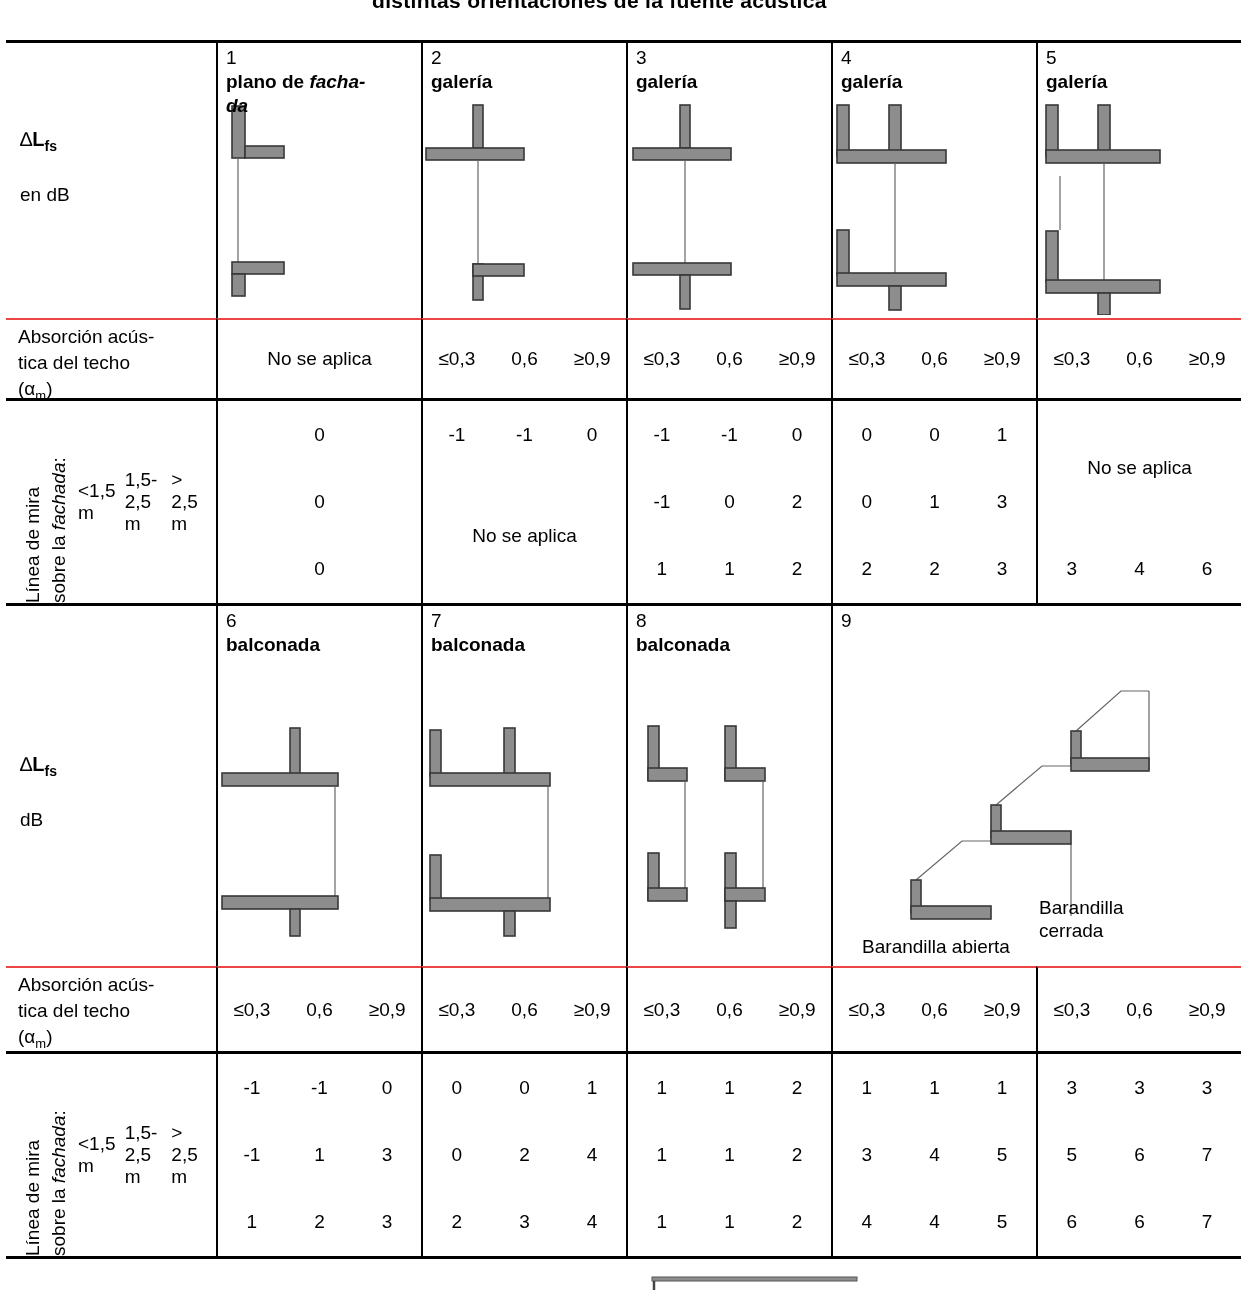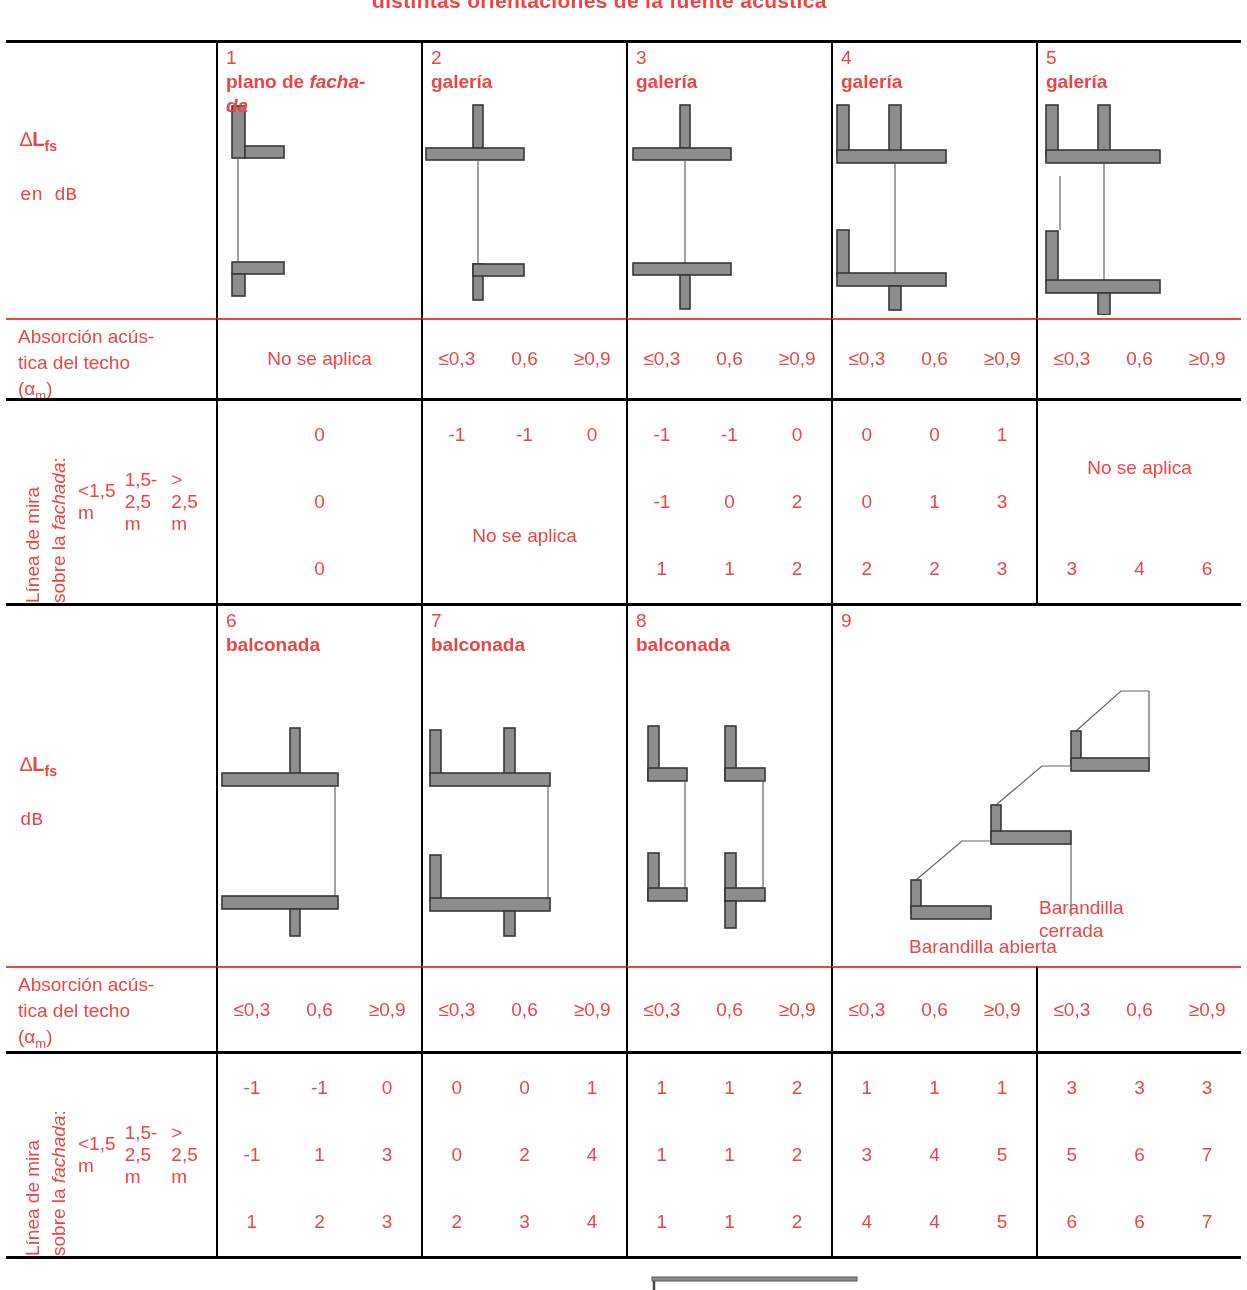--- a/index.html
+++ b/index.html
@@ -1,17 +1,17 @@
 <!DOCTYPE html>
 <html><head>
 <meta charset="utf-8">
 <style>
   html,body{margin:0;padding:0;background:#fff;}
   .page{position:relative;width:1247px;height:1290px;background:#fff;overflow:hidden;
-        font-family:"Liberation Sans",sans-serif;color:#ef4444;}
+        font-family:"Liberation Sans",sans-serif;color:#000000;}
 
   
   .title-clip{position:absolute;top:0;left:0;width:1247px;height:15px;overflow:hidden;}
   .title{position:absolute;top:-11px;left:372px;font-size:21px;font-weight:700;letter-spacing:.3px;white-space:nowrap;}
 
   .tbl{position:absolute;top:40px;left:6px;width:1235px;}
   .sec{display:grid;grid-template-columns:210px 205px 205px 205px 205px 205px;}
   .sec1{border-top:3px solid #000;grid-template-rows:275px 80px 205px;}
   .sec2{border-top:3px solid #000;border-bottom:3px solid #000;grid-template-rows:360px 85px 205px;}
   .cell{position:relative;border-left:2px solid #000;box-sizing:border-box;font-size:19px;}
@@ -19,21 +19,21 @@
   .r2{border-top:2px solid #ef4444;}
   .r3{border-top:3px solid #000;}
   .span2{grid-column:span 2;}
 
   
   .dlfs-cell{padding:85px 16px 0 14px;}
   .dlfs-cell.low{padding-top:147px;}
   .dlfs{font-size:20px;}
   .dlfs b{font-weight:700;}
   .dlfs sub{font-size:14px;font-weight:700;}
-  .unit{margin-top:30px;font-size:19px;font-family:Liberation Mono, monospace;}
+  .unit{margin-top:30px;font-size:19px;}
 
   
   .hdr{position:absolute;top:3px;left:8px;right:4px;line-height:24px;z-index:2;}
   .num{font-size:19px;font-weight:400;}
   .nm{font-weight:700;}
   .nm i{font-style:italic;}
   .nm .blk{display:block;font-style:italic;}
   .dia-svg{position:absolute;left:0;top:0;}
 
   
@@ -52,21 +52,21 @@
   .hrows{position:absolute;left:66px;top:0;bottom:0;width:140px;display:flex;flex-direction:row;}
   .hrow{flex:1;display:flex;align-items:center;justify-content:flex-start;padding-left:6px;}
 
   
   .data{display:flex;flex-direction:column;}
   .drow{flex:1;display:grid;grid-template-columns:1fr 1fr 1fr;align-items:center;justify-items:center;}
   .drow.one{display:flex;align-items:center;justify-content:center;}
   .merge2{flex:2;display:flex;align-items:center;justify-content:center;}
 
   
-  .bar-a{position:absolute;left:0;width:206px;bottom:8px;text-align:center;z-index:2;padding-left:47px;}
+  .bar-a{position:absolute;left:0;width:206px;bottom:8px;text-align:center;z-index:2;}
   .bar-c{position:absolute;left:206px;width:202px;bottom:24px;line-height:23px;z-index:2;}
 
   
   .pf{fill:#8d8d8d;stroke:#383838;stroke-width:1.6;}
   .tl{stroke:#666;stroke-width:1.2;fill:none;}
 
   .below-fig{position:absolute;left:650px;top:1276px;}
 </style>
 </head>
 <body>

